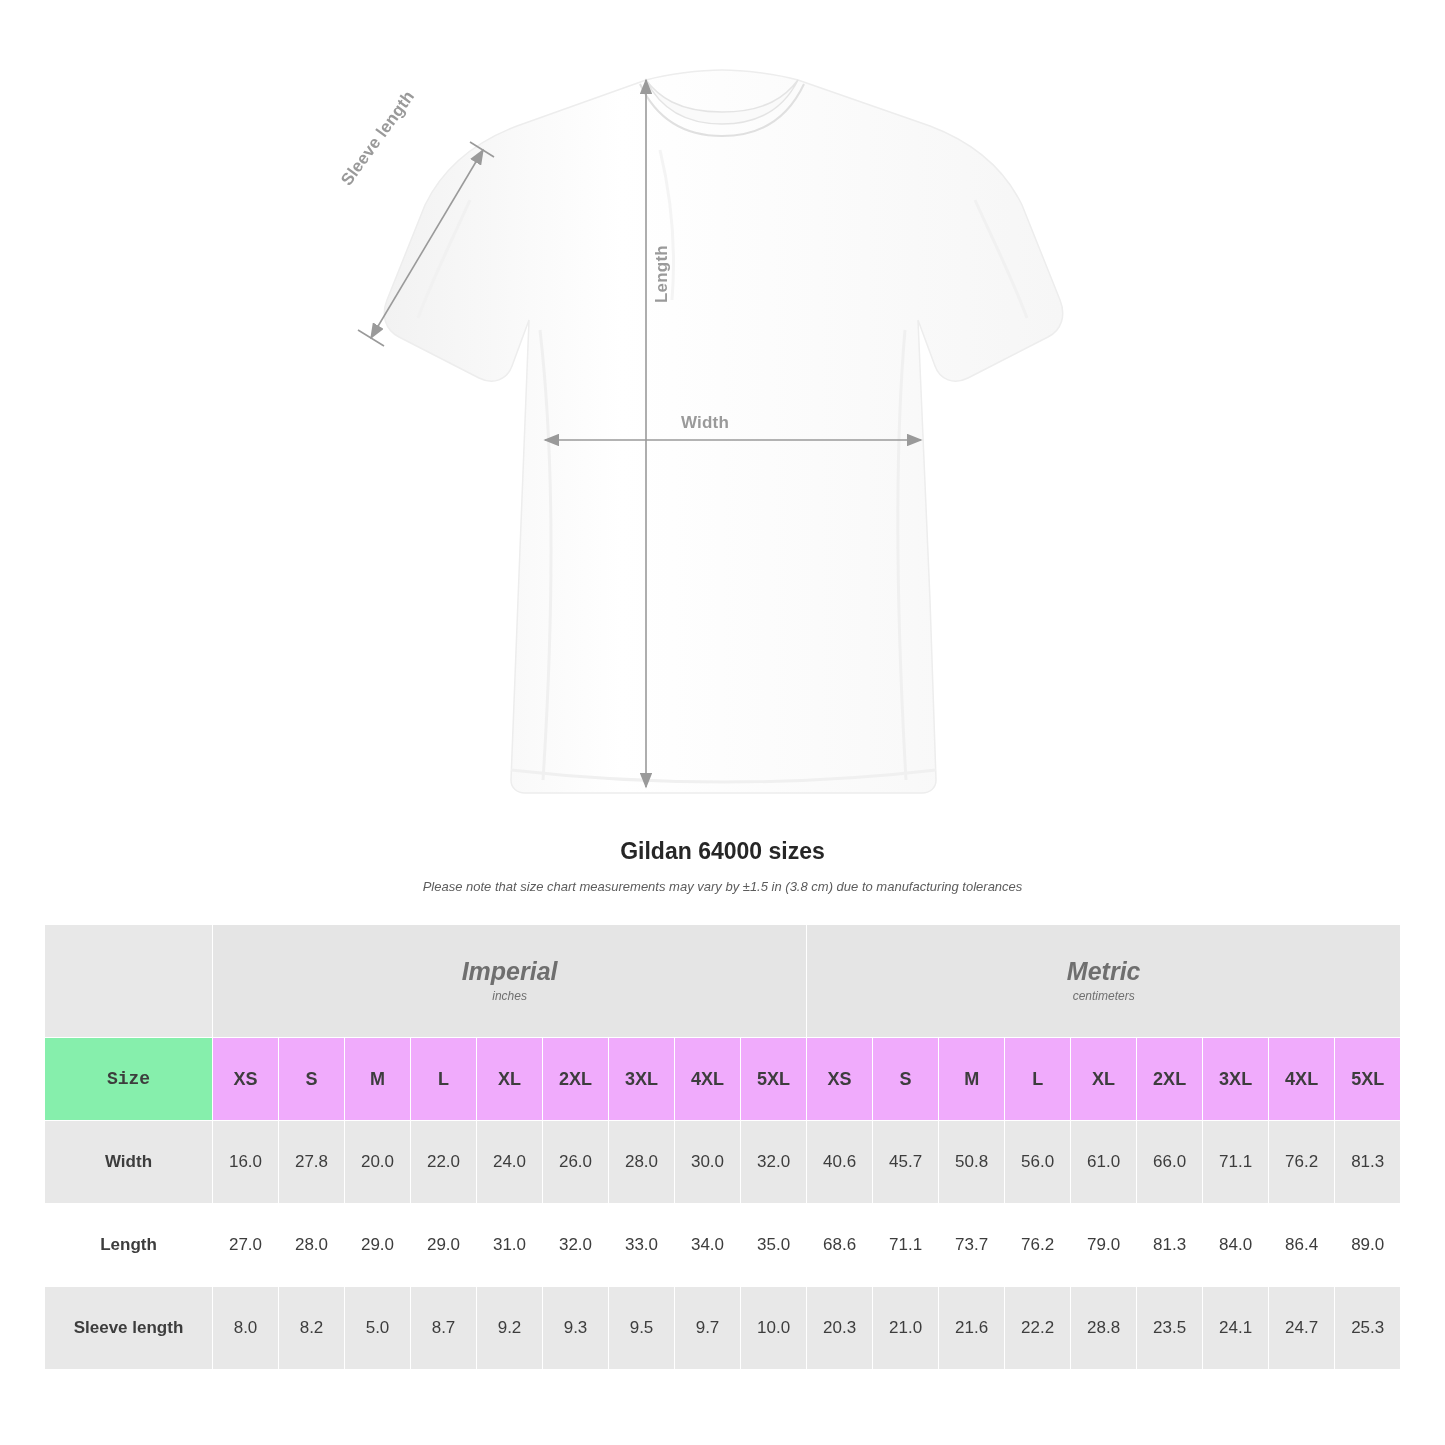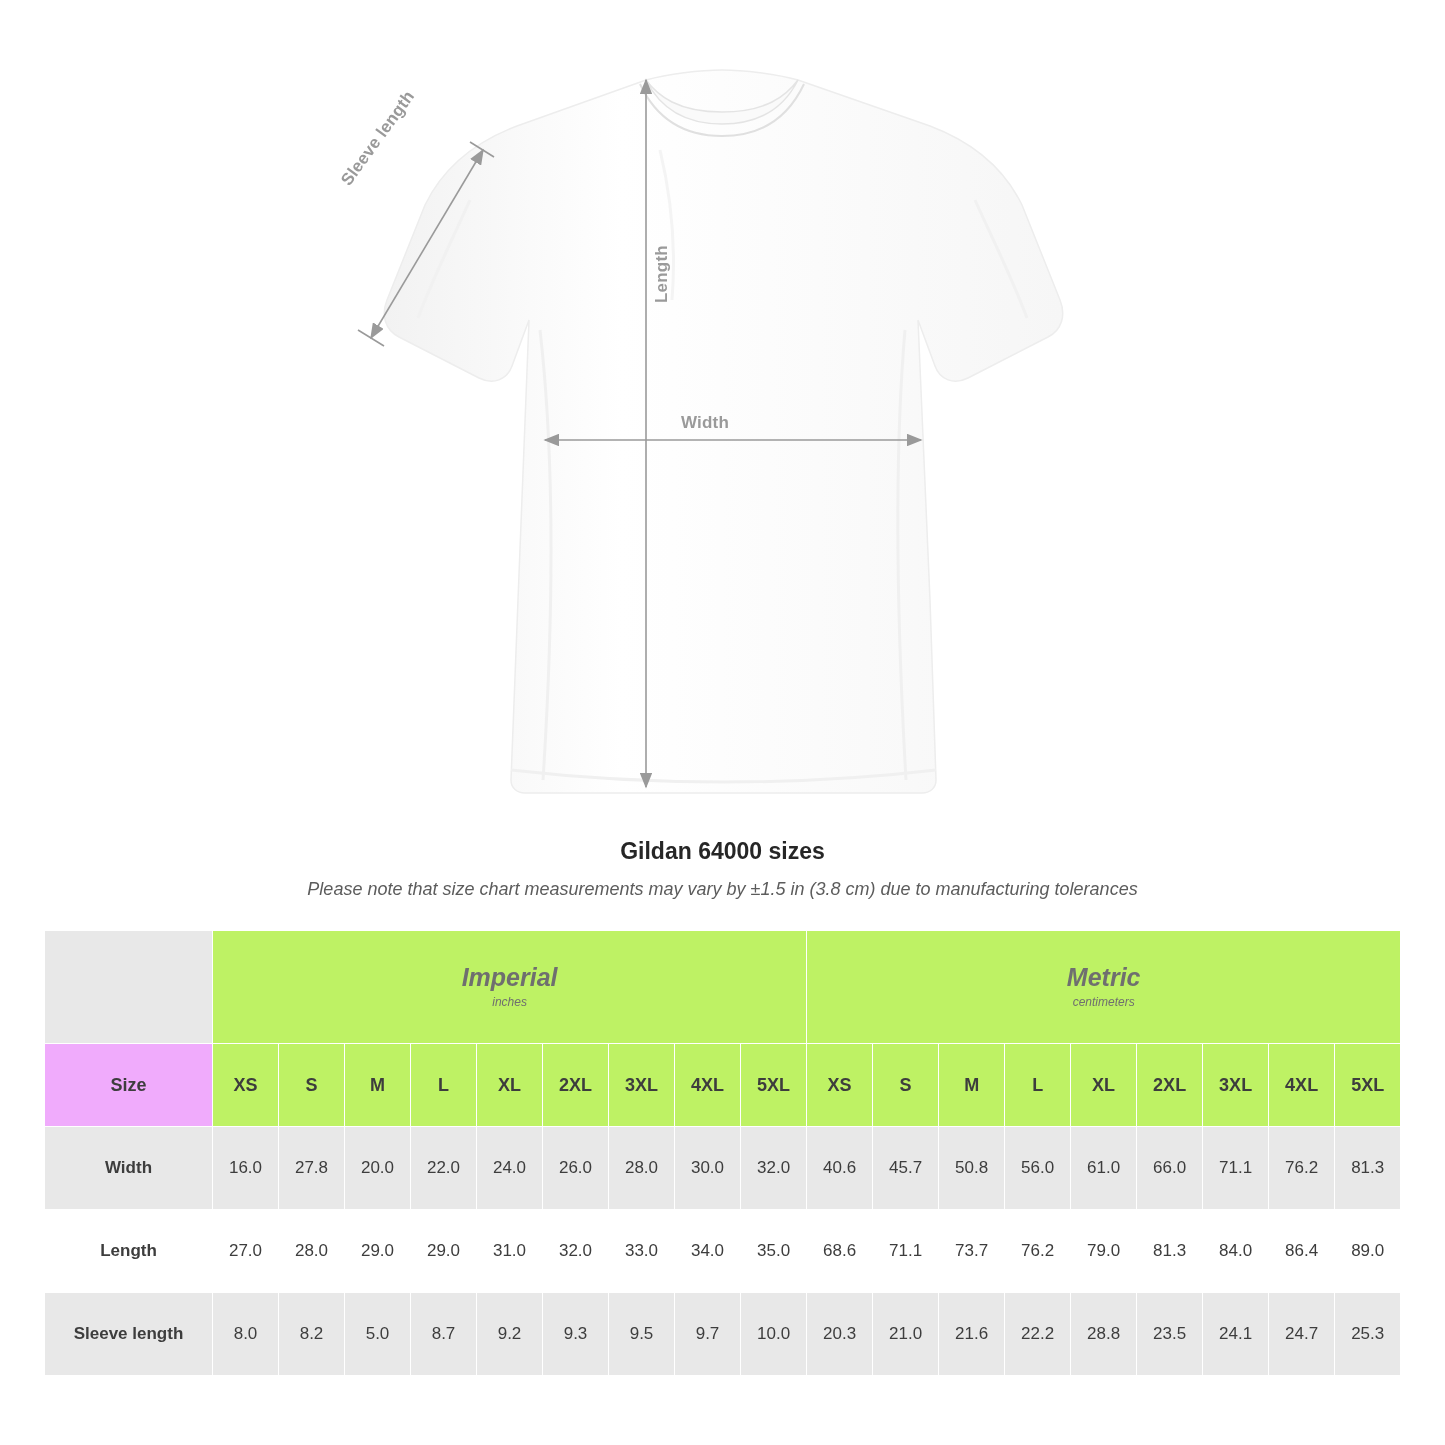--- a/index.html
+++ b/index.html
@@ -60,21 +60,21 @@
   
   .chart-title {
     text-align: center;
     font-size: 23px;
     font-weight: bold;
     color: #262626;
     margin: 18px 0 0 0;
   }
   .chart-note {
     text-align: center;
-    font-size: 18px;
+    font-size: 13px;
     font-style: italic;
     color: #5c5c5c;
     margin: 14px 0 0 0;
   }
 
   
   .table-wrap {
     margin: 30px 44px 0 44px;
   }
   table.size-table {
@@ -85,48 +85,49 @@
   table.size-table td,
   table.size-table th {
     border: 1px solid #ffffff;
     text-align: center;
     font-size: 17px;
     color: #3d3d3d;
     padding: 0;
   }
   .unit-head {
     height: 112px;
-    background: #bef264;
+    background: #e5e5e5;
     vertical-align: middle;
   }
   .unit-head .unit-name {
     font-size: 25px;
     font-style: italic;
     font-weight: bold;
     color: #6f6f6f;
     line-height: 1.25;
   }
   .unit-head .unit-sub {
     font-size: 12px;
     font-style: italic;
     color: #6f6f6f;
     line-height: 1.6;
   }
   .corner-cell {
     background: #e8e8e8;
   }
   tr.row-size td {
     height: 82px;
-    background: #bef264;
+    background: #f0abfc;
     font-size: 18px;
     font-weight: bold;
     color: #3d3d3d;
   }
   tr.row-size td.rowhead {
-    background: #f0abfc;
+    background: #86efac;
+    font-family: Liberation Mono, monospace;
   }
   td.rowhead {
     font-weight: bold;
     font-size: 18px;
     color: #2f2f2f;
   }
   tr.shade td {
     background: #e8e8e8;
   }
   tr.plain td {

